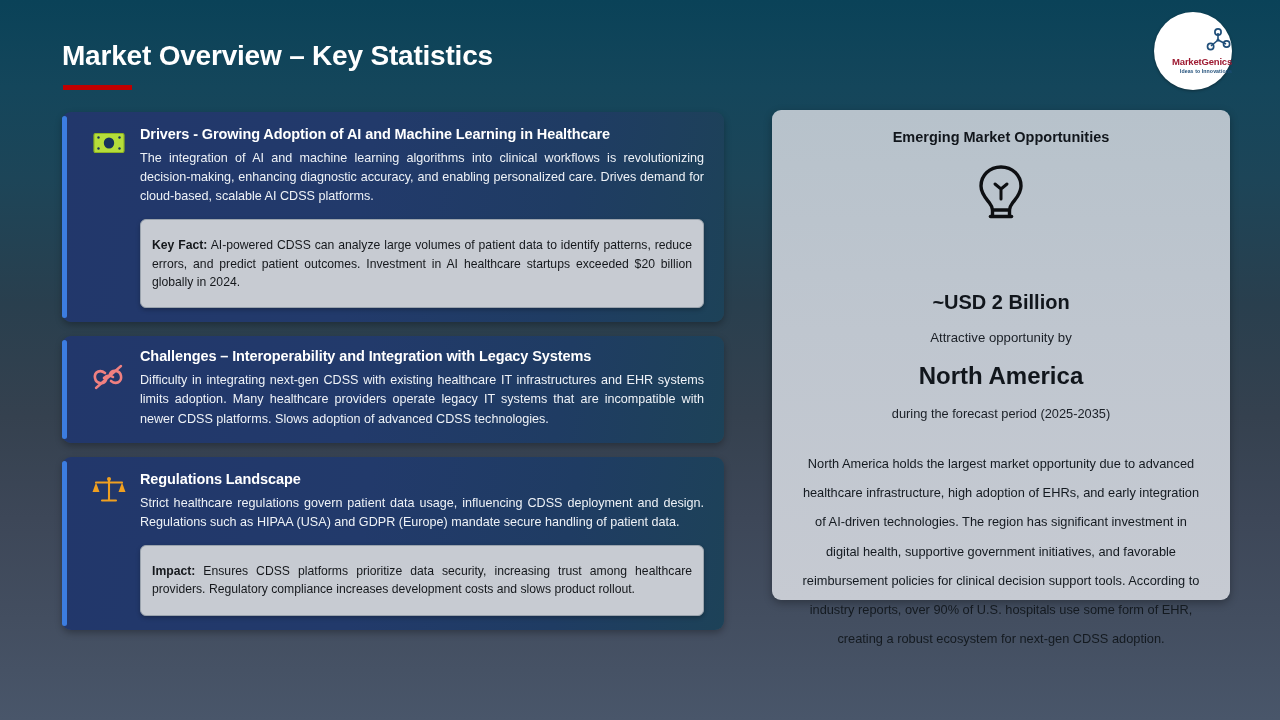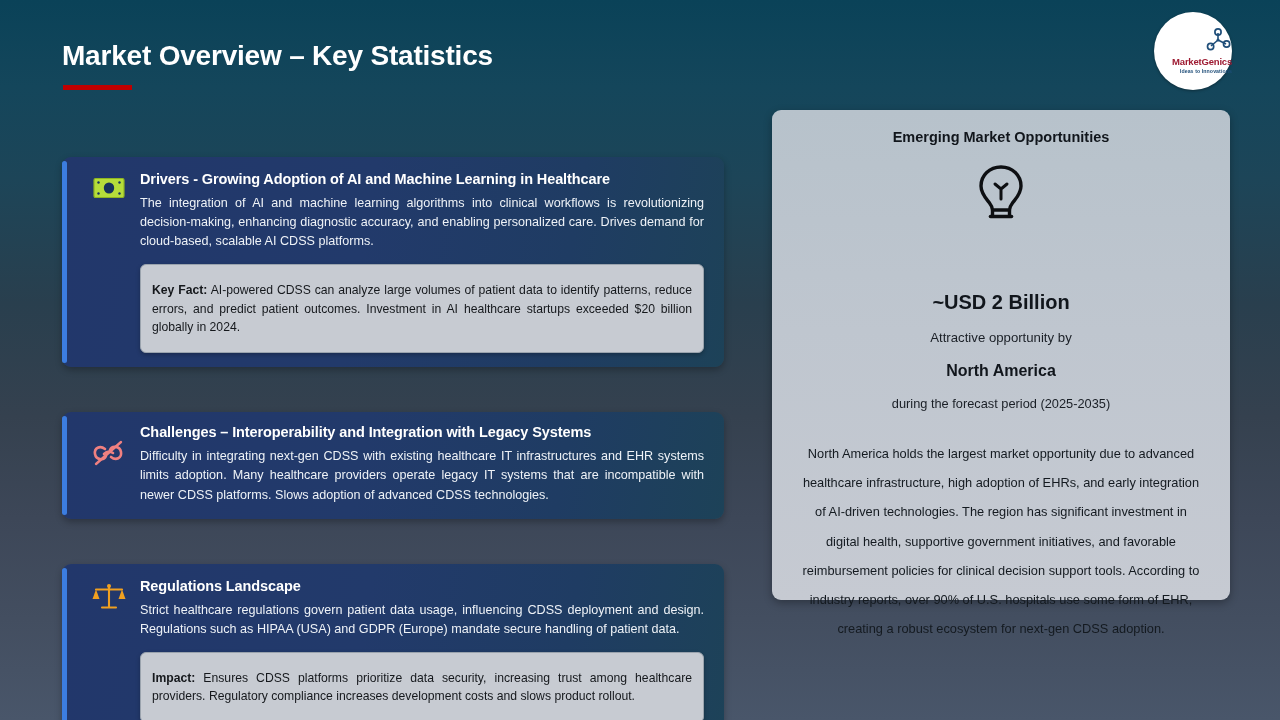--- a/index.html
+++ b/index.html
@@ -73,21 +73,20 @@
   }
   .card {
     position: relative;
     border-radius: 9px;
     background: linear-gradient(100deg, #22376b 0%, #223a6b 45%, #1f3c63 75%, #1d4258 100%);
     box-shadow: 0 3px 7px rgba(0,0,0,.28);
     padding: 14px 16px 14px 16px;
     margin-bottom: 14px;
     display: flex;
     gap: 0px;
-    margin-top: 45px;
   }
   .card::before {
     content: "";
     position: absolute;
     left: 0; top: 4px; bottom: 4px;
     width: 5px;
     border-radius: 4px;
     background: #3c7de0;
   }
   .card-icon {
@@ -156,21 +155,21 @@
     color: #11161c;
     margin-top: 62px;
     text-align: right;
   }
   .rp-sub1 {
     font-size: 13.2px;
     color: #1a1f26;
     margin-top: 16px;
   }
   .rp-region {
-    font-size: 16px;
+    font-size: 24px;
     font-weight: bold;
     color: #11161c;
     margin-top: 17px;
   }
   .rp-sub2 {
     font-size: 12.8px;
     color: #1a1f26;
     margin-top: 16px;
   }
   .rp-para {

